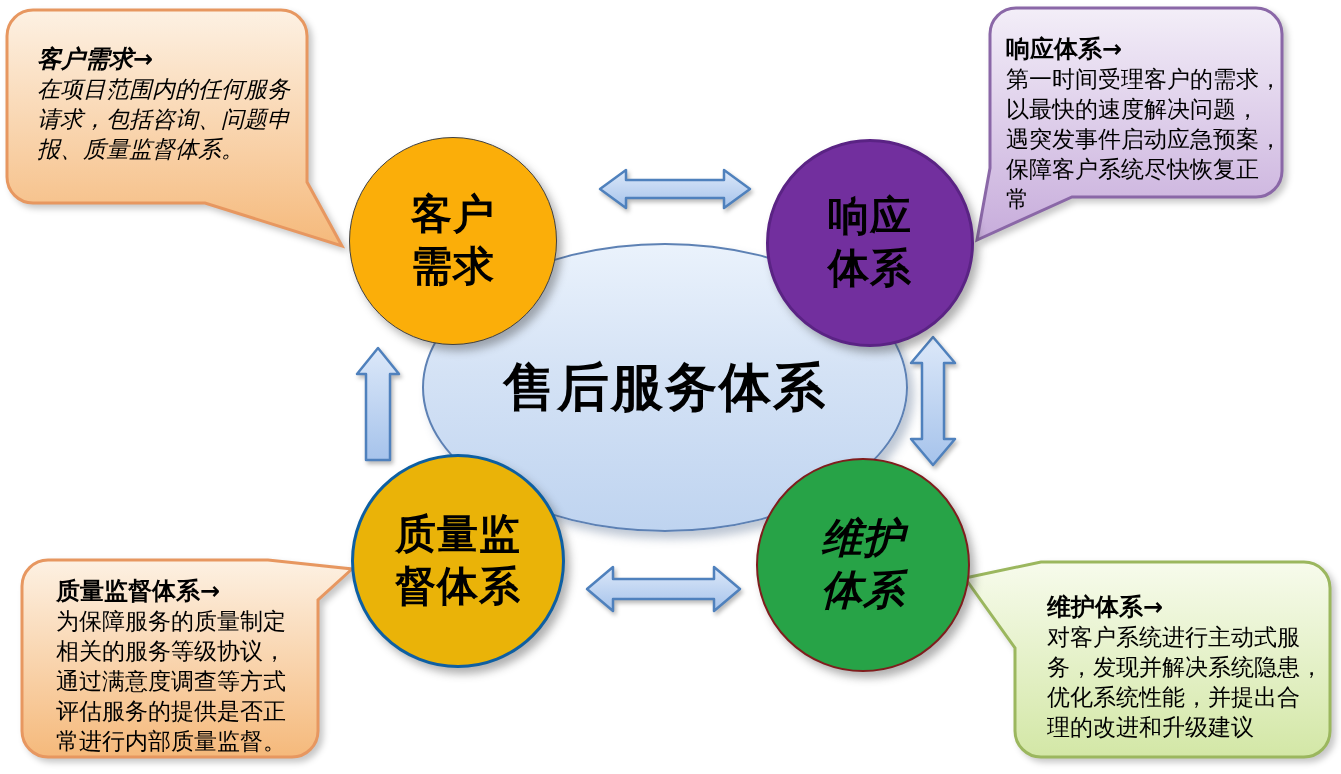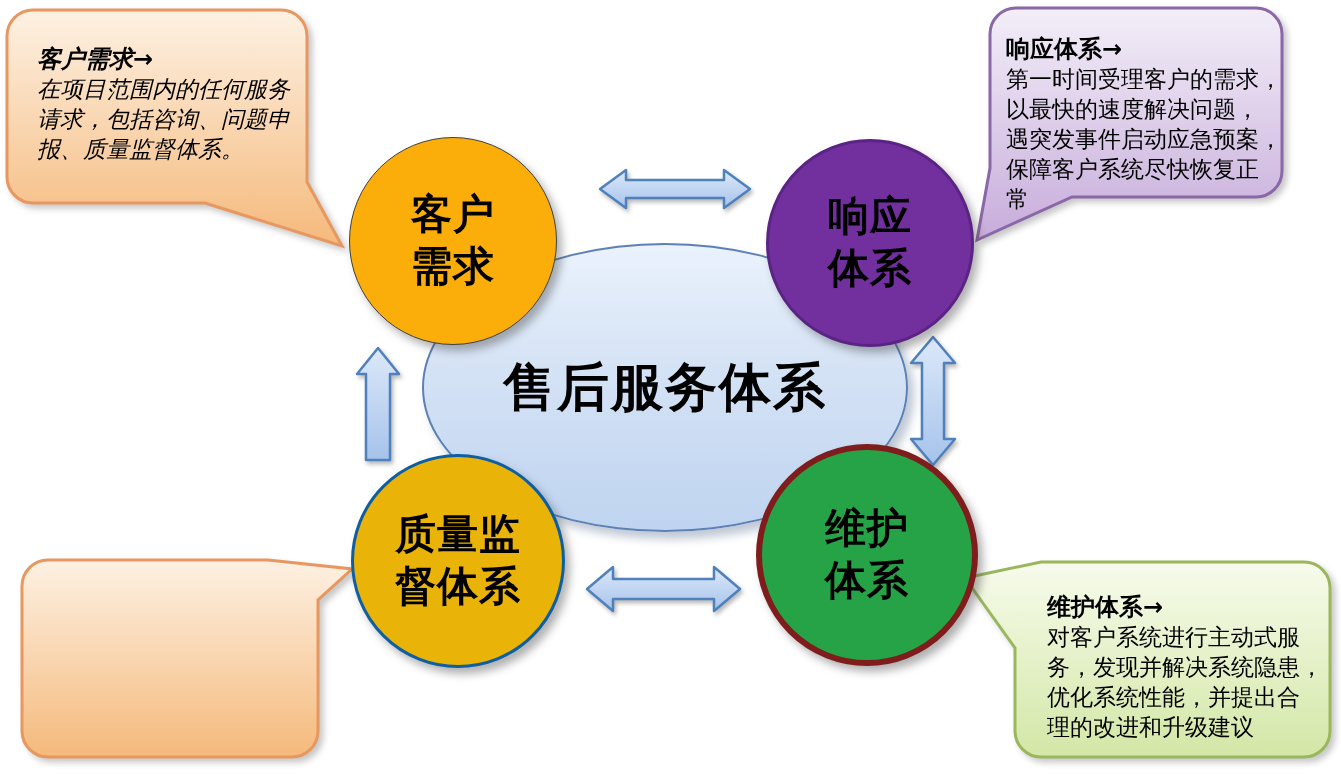--- a/index.html
+++ b/index.html
@@ -27,21 +27,21 @@
   
   .circle{
     position:absolute;z-index:3;border-radius:50%;
     display:flex;align-items:center;justify-content:center;text-align:center;
     font-weight:700;font-size:41px;line-height:1.26;letter-spacing:1px;
     box-shadow:5px 6px 9px rgba(60,60,60,0.40);
   }
   .c-customer{left:349px;top:137px;width:206px;height:206px;background:#FBAE09;border:1px solid #404040;}
   .c-response{left:766px;top:139px;width:202px;height:202px;background:#722F9E;border:3px solid #5A2384;text-align:center;}
   .c-quality{left:351px;top:454px;width:208px;height:208px;background:#eab308;border:3px solid #0D5FA2;}
-  .c-maintenance{left:756px;top:444px;width:210px;height:210px;background:#27A347;border:6px solid #7f1d1d;}
+  .c-maintenance{left:756px;top:458px;width:210px;height:210px;background:#27A347;border:2px solid #7f1d1d;font-style:italic;}
   
   .callout-text{position:absolute;z-index:4;}
   .callout-title{font-size:24px;font-weight:700;line-height:30px;}
   .callout-body{font-size:23px;line-height:30px;white-space:pre-line;}
   .t-customer{left:7px;top:10px;width:290px;padding:34px 0 0 30px;font-style:italic;}
   .t-response{left:990px;top:8px;width:280px;padding:26px 0 0 16px;}
   .t-quality{left:22px;top:560px;width:270px;padding:16px 0 0 34px;}
   .t-maintenance{left:1015px;top:562px;width:300px;padding:30px 0 0 32px;}
 </style>
 </head>
@@ -116,20 +116,28 @@
 报、质量监督体系。</div>
   </div>
   <div class="callout-text t-response">
     <div class="callout-title">响应体系→</div>
     <div class="callout-body">第一时间受理客户的需求，
 以最快的速度解决问题，
 遇突发事件启动应急预案，
 保障客户系统尽快恢复正
 常</div>
   </div>
+  <div class="callout-text t-quality">
+    <div class="callout-title">质量监督体系→</div>
+    <div class="callout-body">为保障服务的质量制定
+相关的服务等级协议，
+通过满意度调查等方式
+评估服务的提供是否正
+常进行内部质量监督。</div>
+  </div>
   <div class="callout-text t-maintenance">
     <div class="callout-title">维护体系→</div>
     <div class="callout-body">对客户系统进行主动式服
 务，发现并解决系统隐患，
 优化系统性能，并提出合
 理的改进和升级建议</div>
   </div>
 
 </div>
 

